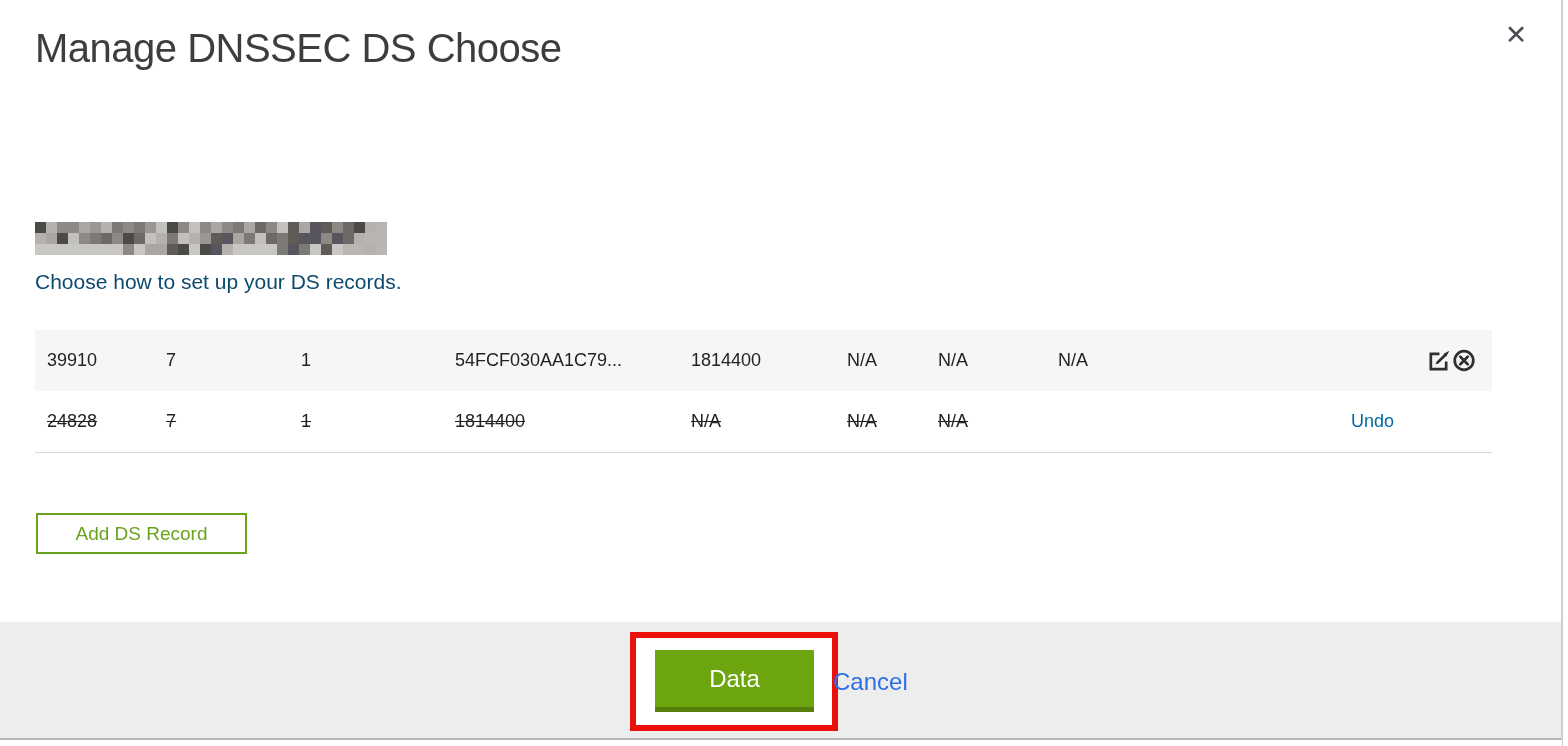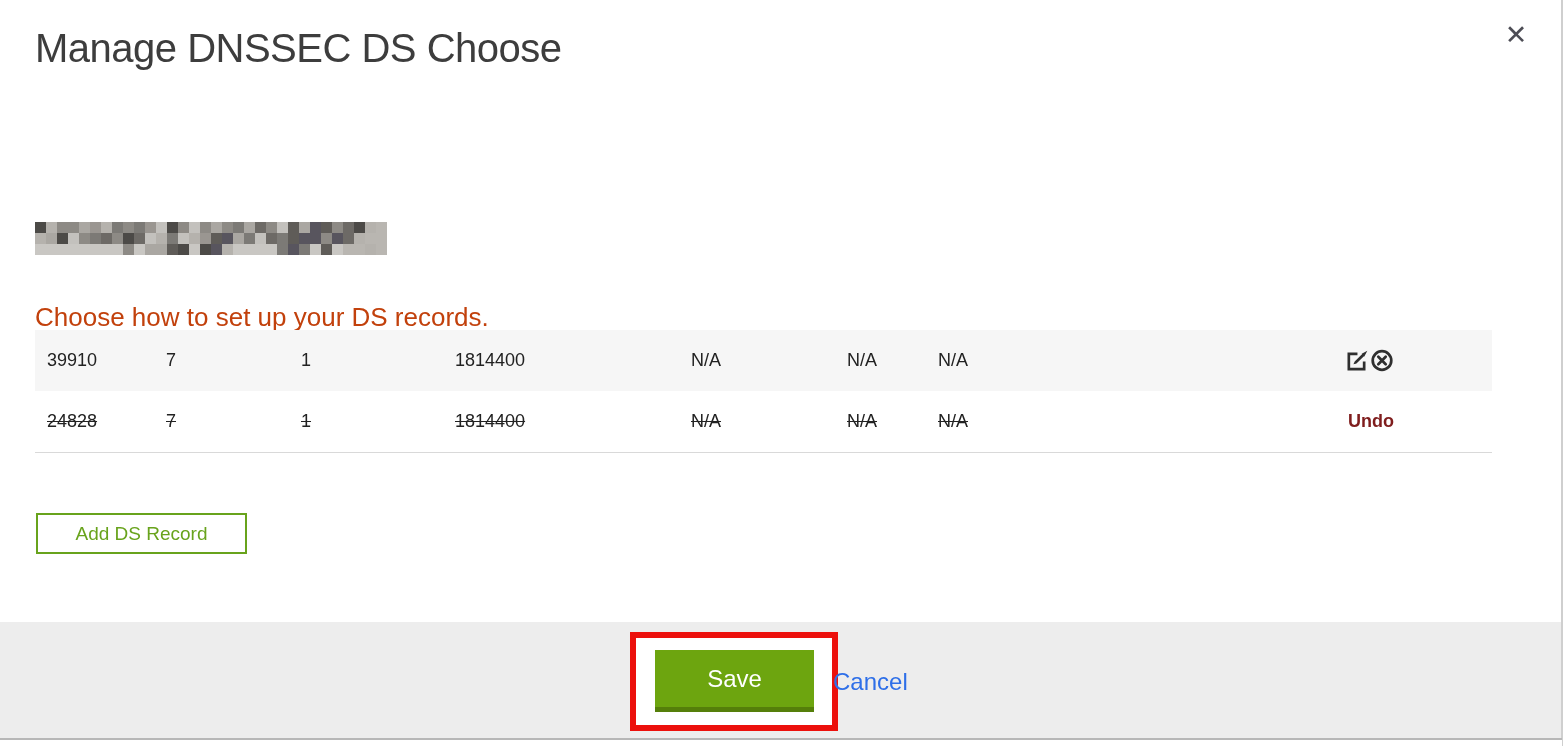--- a/index.html
+++ b/index.html
@@ -17,34 +17,34 @@
            letter-spacing:-0.5px; color:#3d3d3d; }
   .close { position:absolute; left:1499px; top:18px; width:34px; height:34px;
            font-size:27px; font-weight:700; color:#4d4d55; text-align:center; line-height:34px;
            cursor:pointer; }
 
   
   .redacted { position:absolute; left:35px; top:222px; width:352px; height:33px;
               display:grid; grid-template-columns:repeat(32,1fr); grid-template-rows:repeat(3,1fr); }
   .redacted span { display:block; }
 
-  .instruction { position:absolute; left:35px; top:302px; font-size:26px; color:#c2410c; }
+  .instruction { position:absolute; left:35px; top:270px; font-size:21px; color:#0c4a6e; }
 
   
   .tbl { position:absolute; left:35px; top:330px; width:1457px; font-size:18px; }
   .trow { display:grid; align-items:center;
           grid-template-columns:119px 135px 154px 236px 156px 91px 120px 164px 1fr 82px; }
   .trow > div { padding-left:12px; white-space:nowrap; overflow:hidden; }
   .thead { height:42px; border-bottom:1px solid #d9d9d9; color:#232323; }
   .r1 { height:61px; background:#f6f6f6; }
   .r2 { height:62px; background:#fff; border-bottom:1px solid #d9d9d9; }
   .struck { text-decoration:line-through; }
   .actions { display:flex; justify-content:flex-end; align-items:center; gap:2px; padding-right:16px; }
   .icon-btn { width:24px; height:24px; display:flex; align-items:center; justify-content:center; cursor:pointer; }
-  .undo { color:#7f1d1d; cursor:pointer; font-size:18px;font-weight:bold; }
+  .undo { color:#0369a1; cursor:pointer; font-size:18px; }
 
   
   .add-btn { position:absolute; left:36px; top:513px; width:211px; height:41px;
              border:2px solid #68a31c; background:#fff; color:#68a31c; font-size:19px;
              display:flex; align-items:center; justify-content:center; cursor:pointer; }
 
   
   .footer { position:absolute; left:0; top:622px; width:1562px; height:116px; background:#ededed; }
   .annotation { position:absolute; left:630px; top:632px; width:208px; height:99px;
                 border:6px solid #ec100c; background:#fff; }
@@ -162,20 +162,21 @@
     </div>
 
   <div class="instruction">Choose how to set up your DS records.</div>
 
   <div class="tbl">
 
     <div class="trow r1">
       <div>39910</div>
       <div>7</div>
       <div>1</div>
+      <div>54FCF030AA1C79...</div>
       <div>1814400</div>
       <div>N/A</div>
       <div>N/A</div>
       <div>N/A</div>
       <div></div>
       <div class="actions">
         <span class="icon-btn">
           <svg width="23" height="23" viewBox="0 0 24 24">
             <path d="M20 13v8H4V5h9" fill="none" stroke="#2f2f2f" stroke-width="2.8"></path>
             <path d="M10.6 13.6l8.2-8.2 1.2 1.2 1.6-3-3 1.6 1.2 1.2-8.2 8.2-1.6.4z" fill="#2f2f2f" stroke="#2f2f2f" stroke-width="1.4"></path>
@@ -202,21 +203,21 @@
       <div class="actions">
         <span class="undo">Undo</span>
       </div>
     </div>
   </div>
 
   <button class="add-btn">Add DS Record</button>
 
   <div class="footer"></div>
   <div class="annotation"></div>
-  <button class="save-btn">Save</button>
+  <button class="save-btn">Data</button>
   <span class="cancel">Cancel</span>
 
   <div class="right-edge"></div>
   <div class="bottom-edge"></div>
   <div class="bottom-strip">
     
   </div>
 </div>
 
 </body></html>

